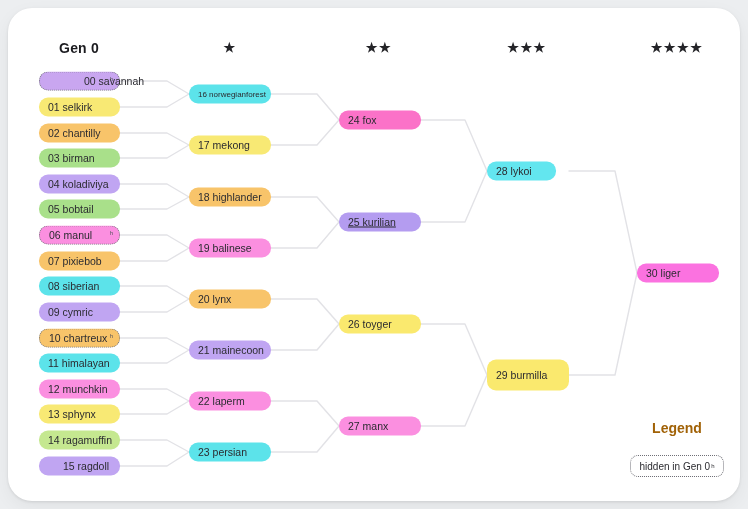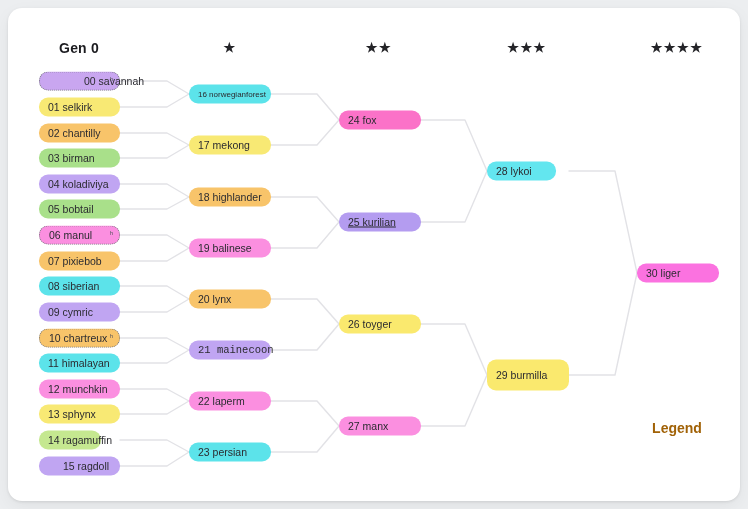--- a/index.html
+++ b/index.html
@@ -7,21 +7,21 @@
     width: 748px; height: 509px;
     background: #eceef0;
     font-family: "Liberation Sans", sans-serif;
     overflow: hidden;
   }
   #card {
     position: absolute;
     left: 8px; top: 8px;
     width: 732px; height: 493px;
     background: #ffffff;
-    border-radius: 14px;
+    border-radius: 24px;
     box-shadow: 0 1px 3px rgba(0,0,0,0.10), 0 6px 18px rgba(0,0,0,0.05);
     overflow: hidden;
   }
   #stage {
     position: absolute;
     left: 0; top: 0;
     width: 732px; height: 493px;
   }
   #edges {
     position: absolute;
@@ -183,42 +183,42 @@
         </div>
         <div class="node" style="left: 31px; top: 355px; width: 81px; height: 19px; background: rgb(92, 227, 234);">
           <span>11 himalayan</span>
         </div>
         <div class="node" style="left: 31px; top: 381px; width: 81px; height: 19px; background: rgb(251, 143, 224);">
           <span>12 munchkin</span>
         </div>
         <div class="node" style="left: 31px; top: 406px; width: 81px; height: 19px; background: rgb(248, 233, 116);">
           <span>13 sphynx</span>
         </div>
-        <div class="node" style="left: 31px; top: 432px; width: 62px; height: 19px; background: rgb(197, 232, 144);">
+        <div class="node" style="left: 31px; top: 432px; width: 81px; height: 19px; background: rgb(197, 232, 144);">
           <span>14 ragamuffin</span>
         </div>
         <div class="node" style="left: 31px; top: 458px; width: 81px; height: 19px; background: rgb(192, 165, 242); padding-left: 24px;">
           <span>15 ragdoll</span>
         </div>
         <div class="node small" style="left: 181px; top: 86px; width: 82px; height: 19px; background: rgb(92, 227, 234);">
           <span>16 norwegianforest</span>
         </div>
         <div class="node" style="left: 181px; top: 137px; width: 82px; height: 19px; background: rgb(248, 233, 116);">
           <span>17 mekong</span>
         </div>
         <div class="node" style="left: 181px; top: 189px; width: 82px; height: 19px; background: rgb(248, 196, 106);">
           <span>18 highlander</span>
         </div>
         <div class="node" style="left: 181px; top: 240px; width: 82px; height: 19px; background: rgb(251, 143, 224);">
           <span>19 balinese</span>
         </div>
         <div class="node" style="left: 181px; top: 291px; width: 82px; height: 19px; background: rgb(248, 196, 106);">
           <span>20 lynx</span>
         </div>
-        <div class="node" style="left: 181px; top: 342px; width: 82px; height: 19px; background: rgb(192, 165, 242); font-family: Liberation Mono, monospace;">
+        <div class="node" style="left: 181px; top: 342px; width: 82px; height: 19px; background: rgb(192, 165, 242);">
           <span>21 mainecoon</span>
         </div>
         <div class="node" style="left: 181px; top: 393px; width: 82px; height: 19px; background: rgb(251, 143, 224);">
           <span>22 laperm</span>
         </div>
         <div class="node" style="left: 181px; top: 444px; width: 82px; height: 19px; background: rgb(92, 227, 234);">
           <span>23 persian</span>
         </div>
         <div class="node" style="left: 331px; top: 112px; width: 82px; height: 19px; background: rgb(251, 114, 200);">
           <span>24 fox</span>
@@ -237,14 +237,18 @@
         </div>
         <div class="node" style="left: 479px; top: 367px; width: 82px; height: 31px; background: rgb(250, 233, 110);">
           <span>29 burmilla</span>
         </div>
         <div class="node" style="left: 629px; top: 265px; width: 82px; height: 19px; background: rgb(251, 114, 224);">
           <span>30 liger</span>
         </div>
       </div>
 
     <div id="legend-title" style="left: 669px; top: 412px;">Legend</div>
+    <div id="legend-box" style="left: 669px; top: 447px; width: 94px; height: 22px;">
+      <span>hidden in Gen 0</span>
+        <span class="sup">h</span>
+    </div>
   </div>
 </div>
 
 </body></html>

